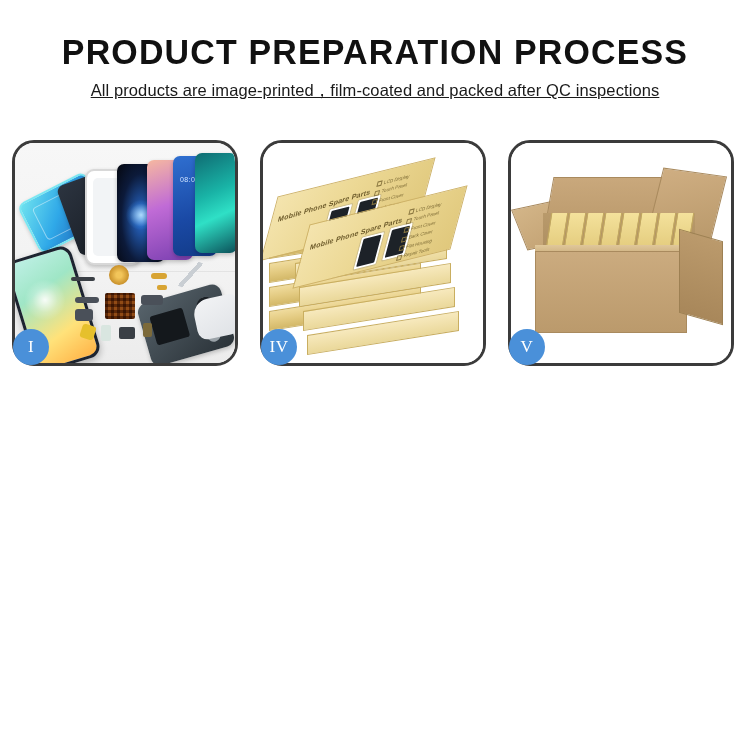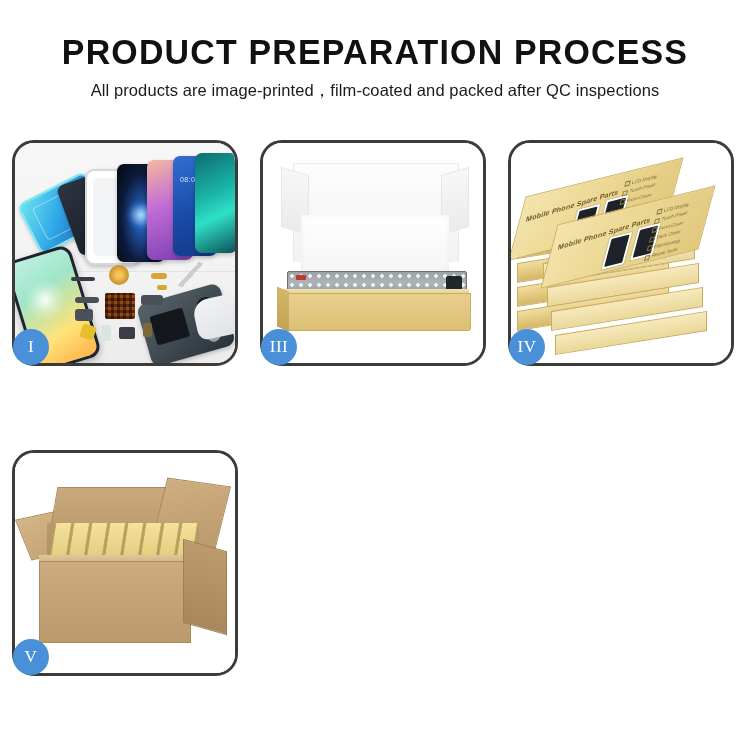--- a/index.html
+++ b/index.html
@@ -26,20 +26,21 @@
     font-family: "Liberation Sans", sans-serif;
     transform: scaleX(0.97);
   }
   .subtitle {
     margin-top: 9px;
     font-size: 16.5px;
     font-weight: 400;
     color: #1a1a1a;
     letter-spacing: .1px;
     white-space: nowrap;
+    text-decoration: underline;
   }
 
   
   .grid {
     position: absolute;
     left: 12px; top: 140px;
     width: 726px;
     display: grid;
     grid-template-columns: repeat(3, 226px);
     grid-template-rows: 226px 226px;
@@ -433,38 +434,20 @@
           <span class="pt" style="left:72px;top:60px;width:9px;height:14px;background:#7c6a3a;border-radius:2px;"></span>
           <span class="pt" style="left:10px;top:62px;width:14px;height:14px;background:#e6c02c;border-radius:3px;transform:rotate(18deg);"></span>
         </div>
         <div class="tweezer"></div>
         <div class="hand"></div>
       </div>
       <div class="badge">I</div>
     </div>
 
 
-    <div class="panel">
-      <div class="panel-inner p3">
-        <div class="box3">
-          <span class="lidback"></span>
-          <span class="flapL"></span>
-          <span class="flapR"></span>
-          <span class="foam"></span>
-          <span class="screen3">
-            <span class="tag"></span>
-            <span class="chipr"></span>
-          </span>
-          <span class="rim"></span>
-          <span class="front"></span>
-          <span class="sideL"></span>
-        </div>
-      </div>
-      <div class="badge">III</div>
-    </div>
 
     <div class="panel">
       <div class="panel-inner p4">
         <div class="stack">
 
           <span class="sb" style="left:4px;  top:72px;"></span>
           <span class="sb" style="left:4px;  top:96px;"></span>
           <span class="sb" style="left:4px;  top:120px;"></span>
           <span class="sb" style="left:4px;  top:144px;"></span>
 

